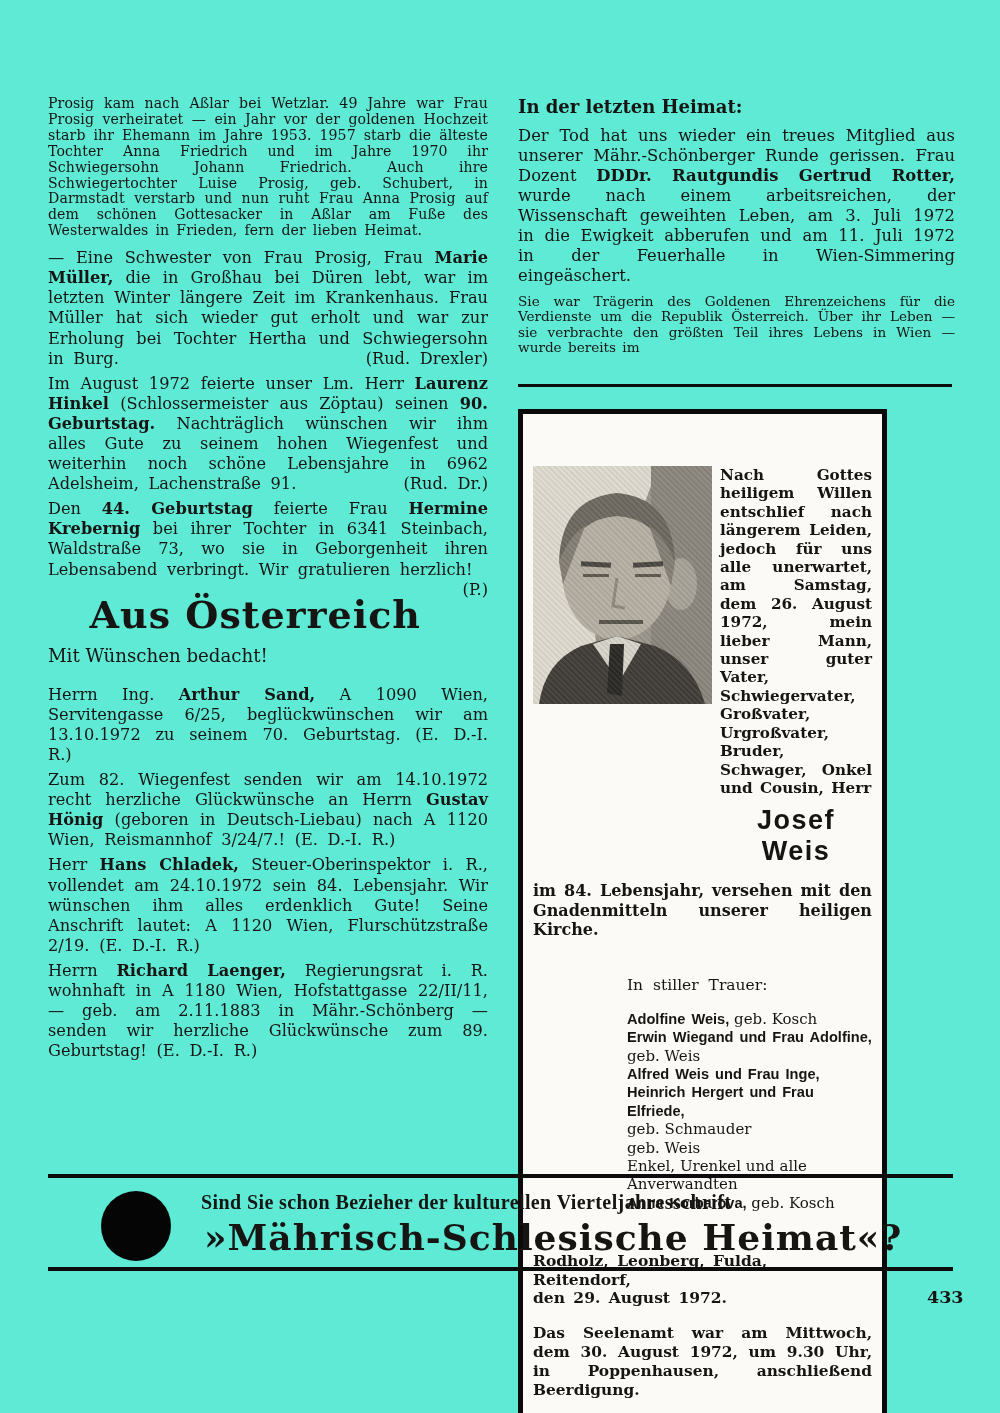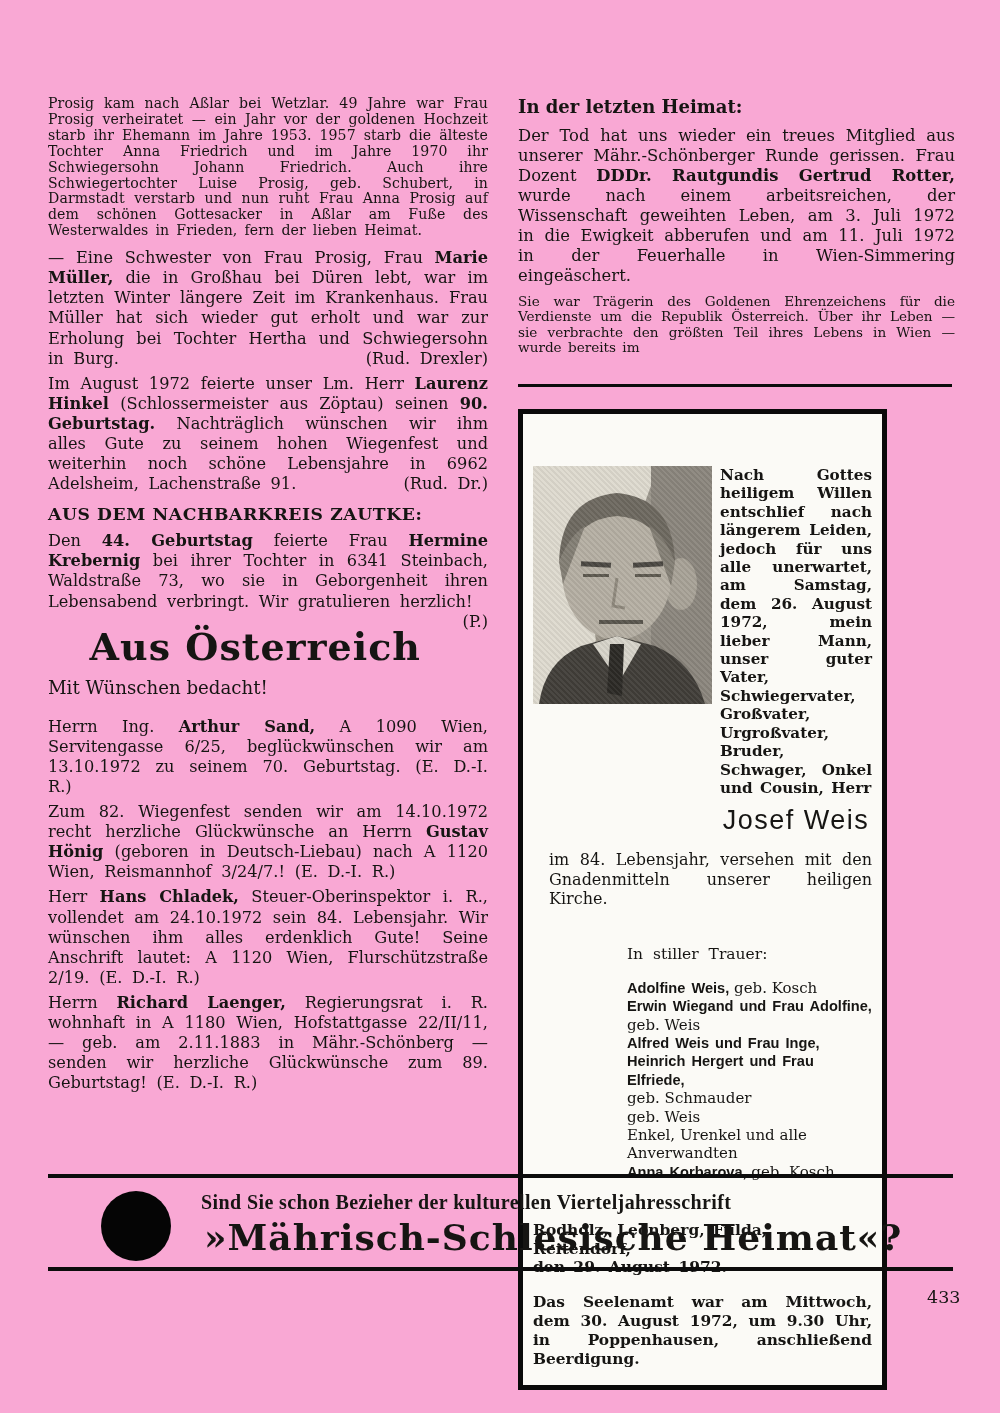--- a/index.html
+++ b/index.html
@@ -1,16 +1,16 @@
 <!DOCTYPE html>
 <html><head>
 <meta charset="utf-8">
 <style>
   html,body{margin:0;padding:0;background:#e8e6e2;}
-  .page{position:relative;width:1000px;height:1413px;background:#f9a8d4;color:#161513;
+  .page{position:relative;width:1000px;height:1413px;background:#5eead4;color:#161513;
         font-family:"DejaVu Serif",serif;overflow:hidden;}
   
   .col-left{position:absolute;left:48px;top:96px;width:440px;text-align:justify;}
   .col-right{position:absolute;left:518px;top:96px;width:437px;text-align:justify;}
   p{margin:0 0 5px 0;}
   .p-small{font-size:14.1px;line-height:15.9px;word-spacing:2.5px;letter-spacing:.1px;margin-bottom:9px;}
   .p-body{font-size:16.2px;line-height:20.1px;word-spacing:4.5px;}
   .b{font-weight:700;}
   .attrib{float:right;}
   .h-caps{font-size:17.2px;font-weight:700;letter-spacing:.6px;margin:10px 0 7px 0;text-align:left;}
@@ -22,52 +22,51 @@
   
   .rule{position:absolute;background:#0c0c0c;}
   .rule-above-box{left:518px;top:384px;width:434px;height:3px;}
   .rule-banner-top{left:48px;top:1174px;width:905px;height:4px;}
   .rule-banner-bottom{left:48px;top:1267px;width:905px;height:4px;}
   .banner-dot{position:absolute;left:101px;top:1191px;width:70px;height:70px;background:#050505;border-radius:50%;}
   .banner-line1{position:absolute;left:201px;top:1191px;font-family:"Liberation Serif",serif;
                 font-weight:700;font-size:20px;letter-spacing:.4px;}
   .banner-line2{position:absolute;left:204px;top:1216px;font-family:"DejaVu Serif",serif;
                 font-weight:700;font-size:36px;letter-spacing:1px;}
-  .page-number{position:absolute;left:927px;top:1287px;font-size:17.5px;font-weight:400;}
+  .page-number{position:absolute;left:927px;top:1287px;font-size:17.5px;font-weight:700;}
   
   .obit{position:absolute;left:518px;top:409px;width:369px;box-sizing:border-box;
         border:5px solid #0a0a0a;background:#fbfaf6;padding:52px 10px 16px 10px;}
   .obit-top{display:flex;gap:8px;}
   .photo{position:relative;width:179px;height:238px;flex:0 0 auto;}
   .photo::after{content:"";position:absolute;inset:0;
         background:repeating-linear-gradient(45deg,rgba(255,255,255,.05) 0 2px,rgba(0,0,0,.05) 2px 4px);}
   .notice-col{flex:1 1 auto;min-width:0;}
   .notice{font-weight:700;font-size:15.2px;line-height:18.4px;word-spacing:2px;text-align:justify;margin:0;}
   .deceased-name{margin-top:8px;text-align:center;font-family:"Liberation Sans",sans-serif;
-        font-weight:400;font-size:27px;letter-spacing:1.5px;}
-  .after-name{font-weight:400;font-size:16px;line-height:19.5px;word-spacing:2px;margin:14px 0 0 16px;text-align:justify;}
+        font-weight:700;font-size:27px;letter-spacing:1.5px;}
+  .after-name{font-weight:700;font-size:16px;line-height:19.5px;word-spacing:2px;margin:14px 0 0 0;text-align:justify;}
   .trauer{margin:36px 0 0 94px;font-size:15.5px;word-spacing:5px;}
   .mourners{margin:16px 0 10px 94px;font-size:15px;line-height:18.4px;text-align:left;}
   .mourners .b{font-family:"Liberation Sans",sans-serif;font-size:14.6px;word-spacing:2px;}
   .places{margin:40px 0 0 0;font-weight:700;font-size:15.5px;line-height:18.5px;word-spacing:3px;text-align:left;}
   .seelenamt{margin:16px 0 0 0;font-weight:700;font-size:15.4px;line-height:19px;word-spacing:2px;text-align:justify;}
 </style>
 </head>
 <body>
 
 <div class="page">
 
   <div class="col-left">
     <p class="p-small"><span><span>Prosig kam nach Aßlar bei Wetzlar. 49 Jahre war Frau Prosig verheiratet — ein Jahr vor der goldenen Hochzeit starb ihr Ehemann im Jahre 1953. 1957 starb die älteste Tochter Anna Friedrich und im Jahre 1970 ihr Schwiegersohn Johann Friedrich. Auch ihre Schwiegertochter Luise Prosig, geb. Schubert, in Darmstadt verstarb und nun ruht Frau Anna Prosig auf dem schönen Gottesacker in Aßlar am Fuße des Westerwaldes in Frieden, fern der lieben Heimat.</span></span></p>
 
     <p class="p-body"><span><span>— Eine Schwester von Frau Prosig, Frau </span><span class="b">Marie Müller,</span><span> die in Großhau bei Düren lebt, war im letzten Winter längere Zeit im Krankenhaus. Frau Müller hat sich wieder gut erholt und war zur Erholung bei Tochter Hertha und Schwiegersohn in Burg.</span></span><span class="attrib">(Rud. Drexler)</span></p>
 
     <p class="p-body"><span><span>Im August 1972 feierte unser Lm. Herr </span><span class="b">Laurenz Hinkel</span><span> (Schlossermeister aus Zöptau) seinen </span><span class="b">90. Geburtstag.</span><span> Nachträglich wünschen wir ihm alles Gute zu seinem hohen Wiegenfest und weiterhin noch schöne Lebensjahre in 6962 Adelsheim, Lachenstraße 91.</span></span><span class="attrib">(Rud. Dr.)</span></p>
 
-    <h3 class="h-caps">AUS DEM NACHBARKREIS ZAUTKE:</h3>
 
     <p class="p-body"><span><span>Den </span><span class="b">44. Geburtstag</span><span> feierte Frau </span><span class="b">Hermine Krebernig</span><span> bei ihrer Tochter in 6341 Steinbach, Waldstraße 73, wo sie in Geborgenheit ihren Lebensabend verbringt. Wir gratulieren herzlich!</span></span><span class="attrib">(P.)</span></p>
 
     <h2 class="h-fraktur">Aus Österreich</h2>
 
     <h4 class="h-sub">Mit Wünschen bedacht!</h4>
 
     <p class="p-body"><span><span>Herrn Ing. </span><span class="b">Arthur Sand,</span><span> A 1090 Wien, Servitengasse 6/25, beglückwünschen wir am 13.10.1972 zu seinem 70. Geburtstag. (E. D.-I. R.)</span></span></p>
 
     <p class="p-body"><span><span>Zum 82. Wiegenfest senden wir am 14.10.1972 recht herzliche Glückwünsche an Herrn </span><span class="b">Gustav Hönig</span><span> (geboren in Deutsch-Liebau) nach A 1120 Wien, Reismannhof 3/24/7.! (E. D.-I. R.)</span></span></p>

